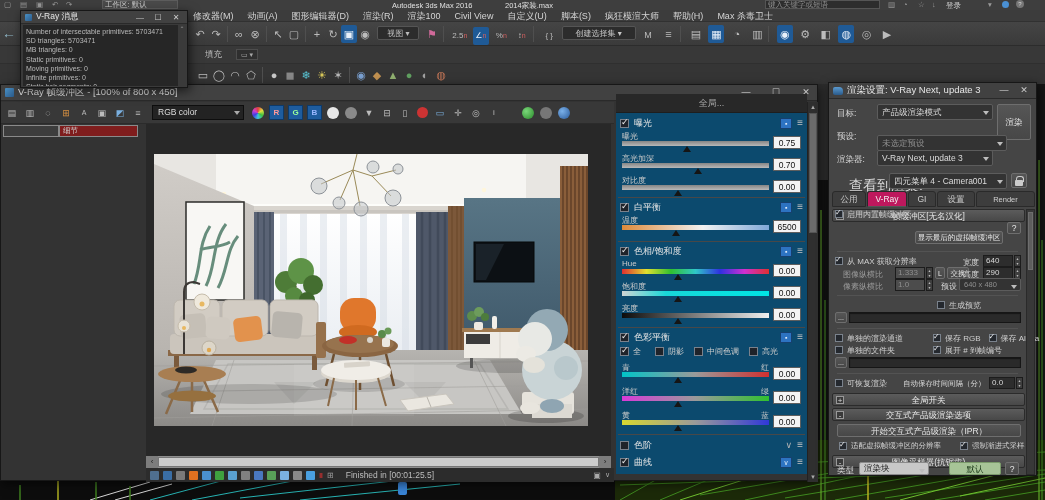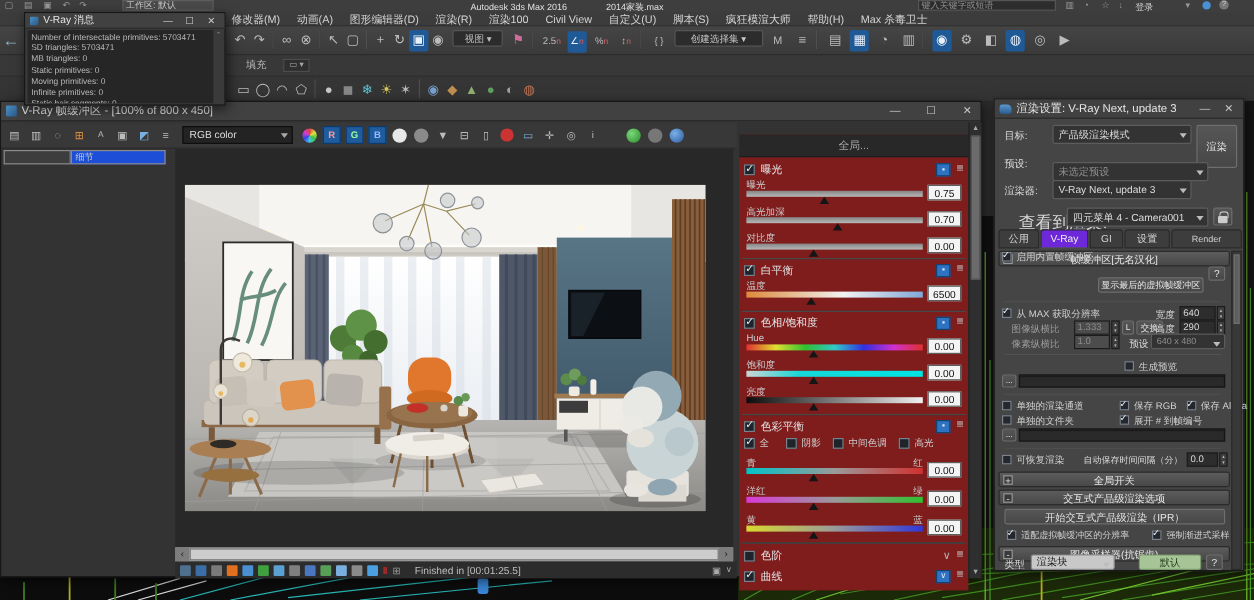--- a/index.html
+++ b/index.html
@@ -32,21 +32,21 @@
 .cdot{display:inline-block;width:12px;height:12px;border-radius:50%;margin:0 2px}
 .chbtn{display:inline-block;width:15px;height:15px;background:#1e5c9e;border:1px solid #0d3a6a;color:#fff;font-size:8px;font-weight:bold;text-align:center;line-height:14px;margin:0 1px}
 .imgarea{position:absolute;left:145px;top:39px;width:465px;height:332px;background:#282828;overflow:hidden}
 .hscroll{position:absolute;left:145px;top:371px;width:465px;height:12px;background:#8f8f8f;display:flex}
 .harrow{width:12px;height:12px;background:#7d7d7d;color:#222;font-size:8px;text-align:center;line-height:12px}
 .hthumb{flex:1;background:#cdcdcd;border:1px solid #777;margin:1px 0}
 .statusbar{position:absolute;left:145px;top:383px;width:468px;height:14px;background:#2c2c2c;display:flex;align-items:center;gap:4px;padding:0 4px}
 .sic{width:9px;height:9px;border-radius:1px;flex:0 0 auto}
 .stext{color:#bdbdbd;font-size:8.5px;margin-left:8px;white-space:nowrap}
 
-#corr{position:absolute;left:615px;top:27px;width:191px;height:380px;background:#7f1d1d}
+#corr{position:absolute;left:615px;top:9px;width:191px;height:380px;background:#0c4a6e}
 .corrhead{position:absolute;left:0;top:0;right:0;height:19px;background:#282828;border-bottom:1px solid #1e1e1e;color:#a8a8a8;font-size:9px;text-align:center;line-height:19px}
 .sec{position:absolute;left:0;right:0}
 .sech{position:absolute;left:0;right:0;height:14px;display:flex;align-items:center;gap:5px;padding:0 4px;font-size:9px;color:#e3e3e3}
 .bico{width:12px;height:11px;background:#2d73c2;border:1px solid #16406e;color:#dbe9f8;font-size:7px;line-height:10px;text-align:center;margin-left:auto}
 .gico{color:#b5b5b5;font-size:9px;margin-left:auto}
 .burg{color:#c3c3c3;font-size:10px;line-height:10px}
 .cb{width:9px;height:9px;background:#1f232a;border:1px solid #79818c;display:inline-block;position:relative;flex:0 0 auto;vertical-align:-1px}
 .cb.on::after{content:"✓";position:absolute;left:0;top:-3px;font-size:9px;color:#ececec}
 .srow{position:absolute;left:4px;right:4px;height:22px}
 .sl{position:absolute;left:2px;top:0;font-size:8px;color:#cbcbcb}
@@ -62,21 +62,21 @@
 .loglines{position:absolute;left:2px;top:14px;right:9px;bottom:1px;background:#262626;color:#b9b9b9;font-size:7px;line-height:9.2px;padding:2px 2px 0 3px;overflow:hidden;white-space:nowrap}
 .msb{position:absolute;right:1px;top:14px;width:8px;bottom:1px;background:#3a3a3a;color:#999;font-size:6px;text-align:center}
 
 #rsd{background:#454545}
 .rlabel{position:absolute;font-size:8.5px;color:#d8d8d8;white-space:nowrap}
 .dd{position:absolute;height:16px;background:#333;border:1px solid #5c5c5c;border-radius:2px;color:#dcdcdc;font-size:8.5px;line-height:14px;padding:0 13px 0 4px;overflow:hidden;white-space:nowrap}
 .dd::after{content:"";position:absolute;right:3px;top:6px;border:3px solid transparent;border-top:4px solid #bdbdbd}
 .dd.dis{color:#8f8f8f}
 .btn{position:absolute;background:linear-gradient(#565656,#474747);border:1px solid #6e6e6e;border-radius:2px;color:#e6e6e6;font-size:8.5px;text-align:center;overflow:hidden;white-space:nowrap}
 .tab{position:absolute;top:108px;height:16px;background:#3d3d3d;border:1px solid #2a2a2a;color:#cfcfcf;font-size:8.5px;text-align:center;line-height:15px;border-radius:3px 3px 0 0;overflow:hidden}
-.tab.on{background:#6d28d9;color:#f0f0f0;border-bottom-color:#555}
+.tab.on{background:#be185d;color:#f0f0f0;border-bottom-color:#555}
 .roll{position:absolute;left:3px;width:193px;height:13px;background:linear-gradient(#5c5c5c,#484848);border:1px solid #2b2b2b;color:#e8e8e8;font-size:8.5px;text-align:center;line-height:12px;border-radius:2px}
 .pm{position:absolute;left:3px;top:2px;width:8px;height:8px;border:1px solid #999;background:#3a3a3a;color:#ddd;font-size:8px;line-height:7px;text-align:center}
 .rcb{width:8px;height:8px;background:#24282e;border:1px solid #7a828c;display:inline-block;position:relative;vertical-align:-1px;flex:0 0 auto}
 .rcb.on::after{content:"✓";position:absolute;left:-1px;top:-3px;font-size:8px;color:#ececec}
 .rrow{position:absolute;left:6px;right:14px;height:12px;font-size:8px;color:#d0d0d0;display:flex;align-items:center;gap:4px;white-space:nowrap}
 .field{position:absolute;height:12px;background:#2d2d2d;border:1px solid #1c1c1c;color:#d8d8d8;font-size:8px;line-height:10px;padding:0 2px;overflow:hidden}
 .field.dis{background:#4c4c4c;color:#8e8e8e}
 .spinbox{position:absolute;width:7px;height:12px;background:#3e3e3e;border:1px solid #1c1c1c;color:#bbb;font-size:4px;line-height:5px;text-align:center}
 .gsep{position:absolute;left:8px;right:18px;height:1px;background:#363636;border-bottom:1px solid #535353}
 .pathfield{position:absolute;height:11px;background:#2a2a2a;border:1px solid #161616;box-shadow:inset 0 1px 1px rgba(0,0,0,.5)}
@@ -219,21 +219,21 @@
       <span class="ico sm">✛</span>
       <span class="ico sm">◎</span>
       <span class="ico sm" style="font-size:8px">i</span>
       <span style="width:14px"></span>
       <span class="cdot" style="background:radial-gradient(circle at 35% 35%,#7ad87a,#2a8a2a)"></span>
       <span class="cdot" style="background:#777"></span>
       <span class="cdot" style="background:radial-gradient(circle at 35% 35%,#7ab0e8,#2a5a9a)"></span>
     </div>
 
     <div class="abs" style="left:2px;top:40px;width:56px;height:12px;background:#3d3d3d;border:1px solid #8a8a8a"></div>
-    <div class="abs" style="left:58px;top:40px;width:79px;height:12px;background:#1d4ed8;border:1px solid #8a8a8a;color:#cfcfcf;font-size:7.5px;line-height:10px;padding-left:3px">细节</div>
+    <div class="abs" style="left:58px;top:40px;width:79px;height:12px;background:#7f1d1d;border:1px solid #8a8a8a;color:#cfcfcf;font-size:7.5px;line-height:10px;padding-left:3px">细节</div>
 
     <div class="imgarea">
       <svg style="position:absolute;left:8px;top:30px" width="434" height="272" viewBox="0 0 434 272">
         <defs>
           <linearGradient id="gWin" x1="0" y1="0" x2="0" y2="1">
               <stop offset="0" stop-color="#ffffff"></stop>
               <stop offset="1" stop-color="#e9edf2"></stop>
             </linearGradient>
           <linearGradient id="gFloor" x1="0" y1="0" x2="0" y2="1">
               <stop offset="0" stop-color="#b6b4b0"></stop>

